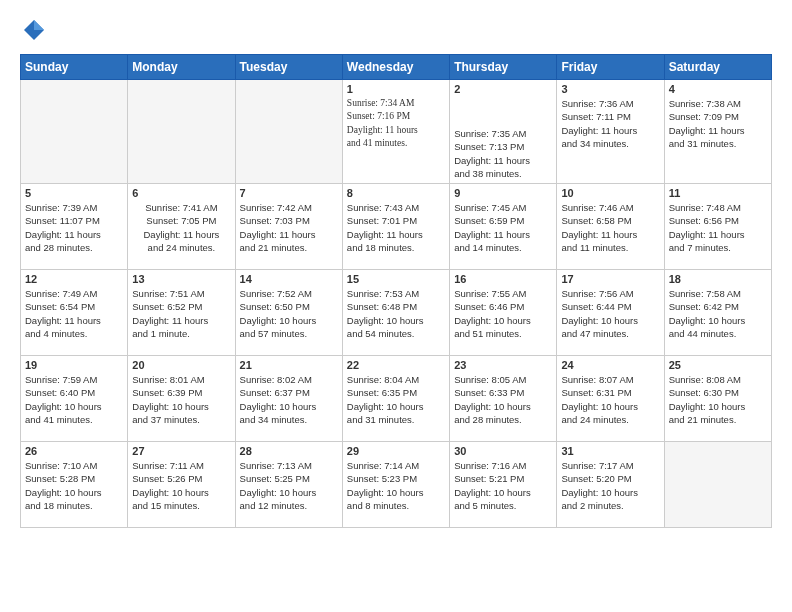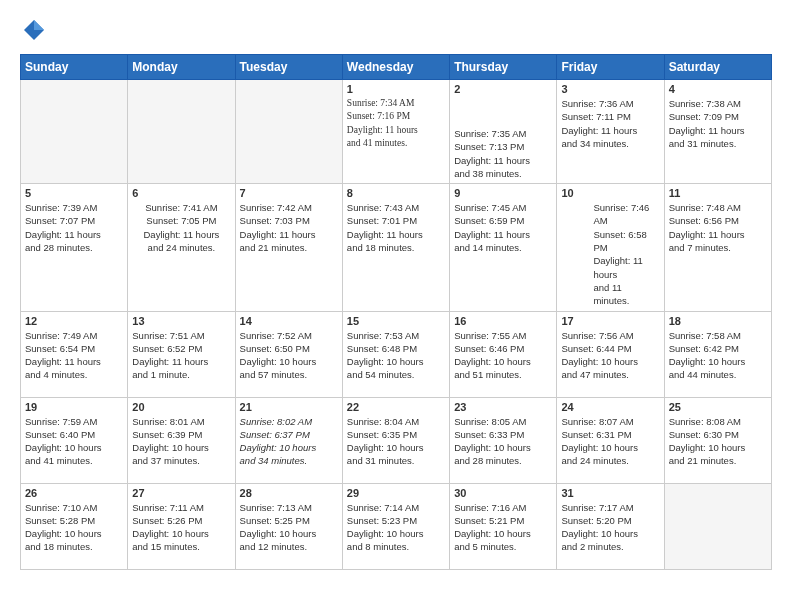--- a/index.html
+++ b/index.html
@@ -162,21 +162,21 @@
             <div class="day-info" style="white-space: pre-line;">Sunrise: 7:38 AM
 Sunset: 7:09 PM
 Daylight: 11 hours
 and 31 minutes.</div>
           </td>
         </tr>
         <tr>
           <td>
             <span class="day-number">5</span>
             <div class="day-info" style="white-space: pre-line;">Sunrise: 7:39 AM
-Sunset: 7:07 PM
+Sunset: 11:07 PM
 Daylight: 11 hours
 and 28 minutes.</div>
           </td>
           <td>
             <span class="day-number">6</span>
             <div class="day-info" style="white-space: pre-line; text-align: center;">Sunrise: 7:41 AM
 Sunset: 7:05 PM
 Daylight: 11 hours
 and 24 minutes.</div>
           </td>
@@ -196,21 +196,21 @@
           </td>
           <td>
             <span class="day-number">9</span>
             <div class="day-info" style="white-space: pre-line;">Sunrise: 7:45 AM
 Sunset: 6:59 PM
 Daylight: 11 hours
 and 14 minutes.</div>
           </td>
           <td>
             <span class="day-number">10</span>
-            <div class="day-info" style="white-space: pre-line; margin-left: 32px;">Sunrise: 7:46 AM
+            <div class="day-info" style="white-space: pre-line;">Sunrise: 7:46 AM
 Sunset: 6:58 PM
 Daylight: 11 hours
 and 11 minutes.</div>
           </td>
           <td>
             <span class="day-number">11</span>
             <div class="day-info" style="white-space: pre-line;">Sunrise: 7:48 AM
 Sunset: 6:56 PM
 Daylight: 11 hours
 and 7 minutes.</div>
@@ -277,21 +277,21 @@
           </td>
           <td>
             <span class="day-number">20</span>
             <div class="day-info" style="white-space: pre-line;">Sunrise: 8:01 AM
 Sunset: 6:39 PM
 Daylight: 10 hours
 and 37 minutes.</div>
           </td>
           <td>
             <span class="day-number">21</span>
-            <div class="day-info" style="white-space: pre-line; font-style: italic;">Sunrise: 8:02 AM
+            <div class="day-info" style="white-space: pre-line;">Sunrise: 8:02 AM
 Sunset: 6:37 PM
 Daylight: 10 hours
 and 34 minutes.</div>
           </td>
           <td>
             <span class="day-number">22</span>
             <div class="day-info" style="white-space: pre-line;">Sunrise: 8:04 AM
 Sunset: 6:35 PM
 Daylight: 10 hours
 and 31 minutes.</div>

